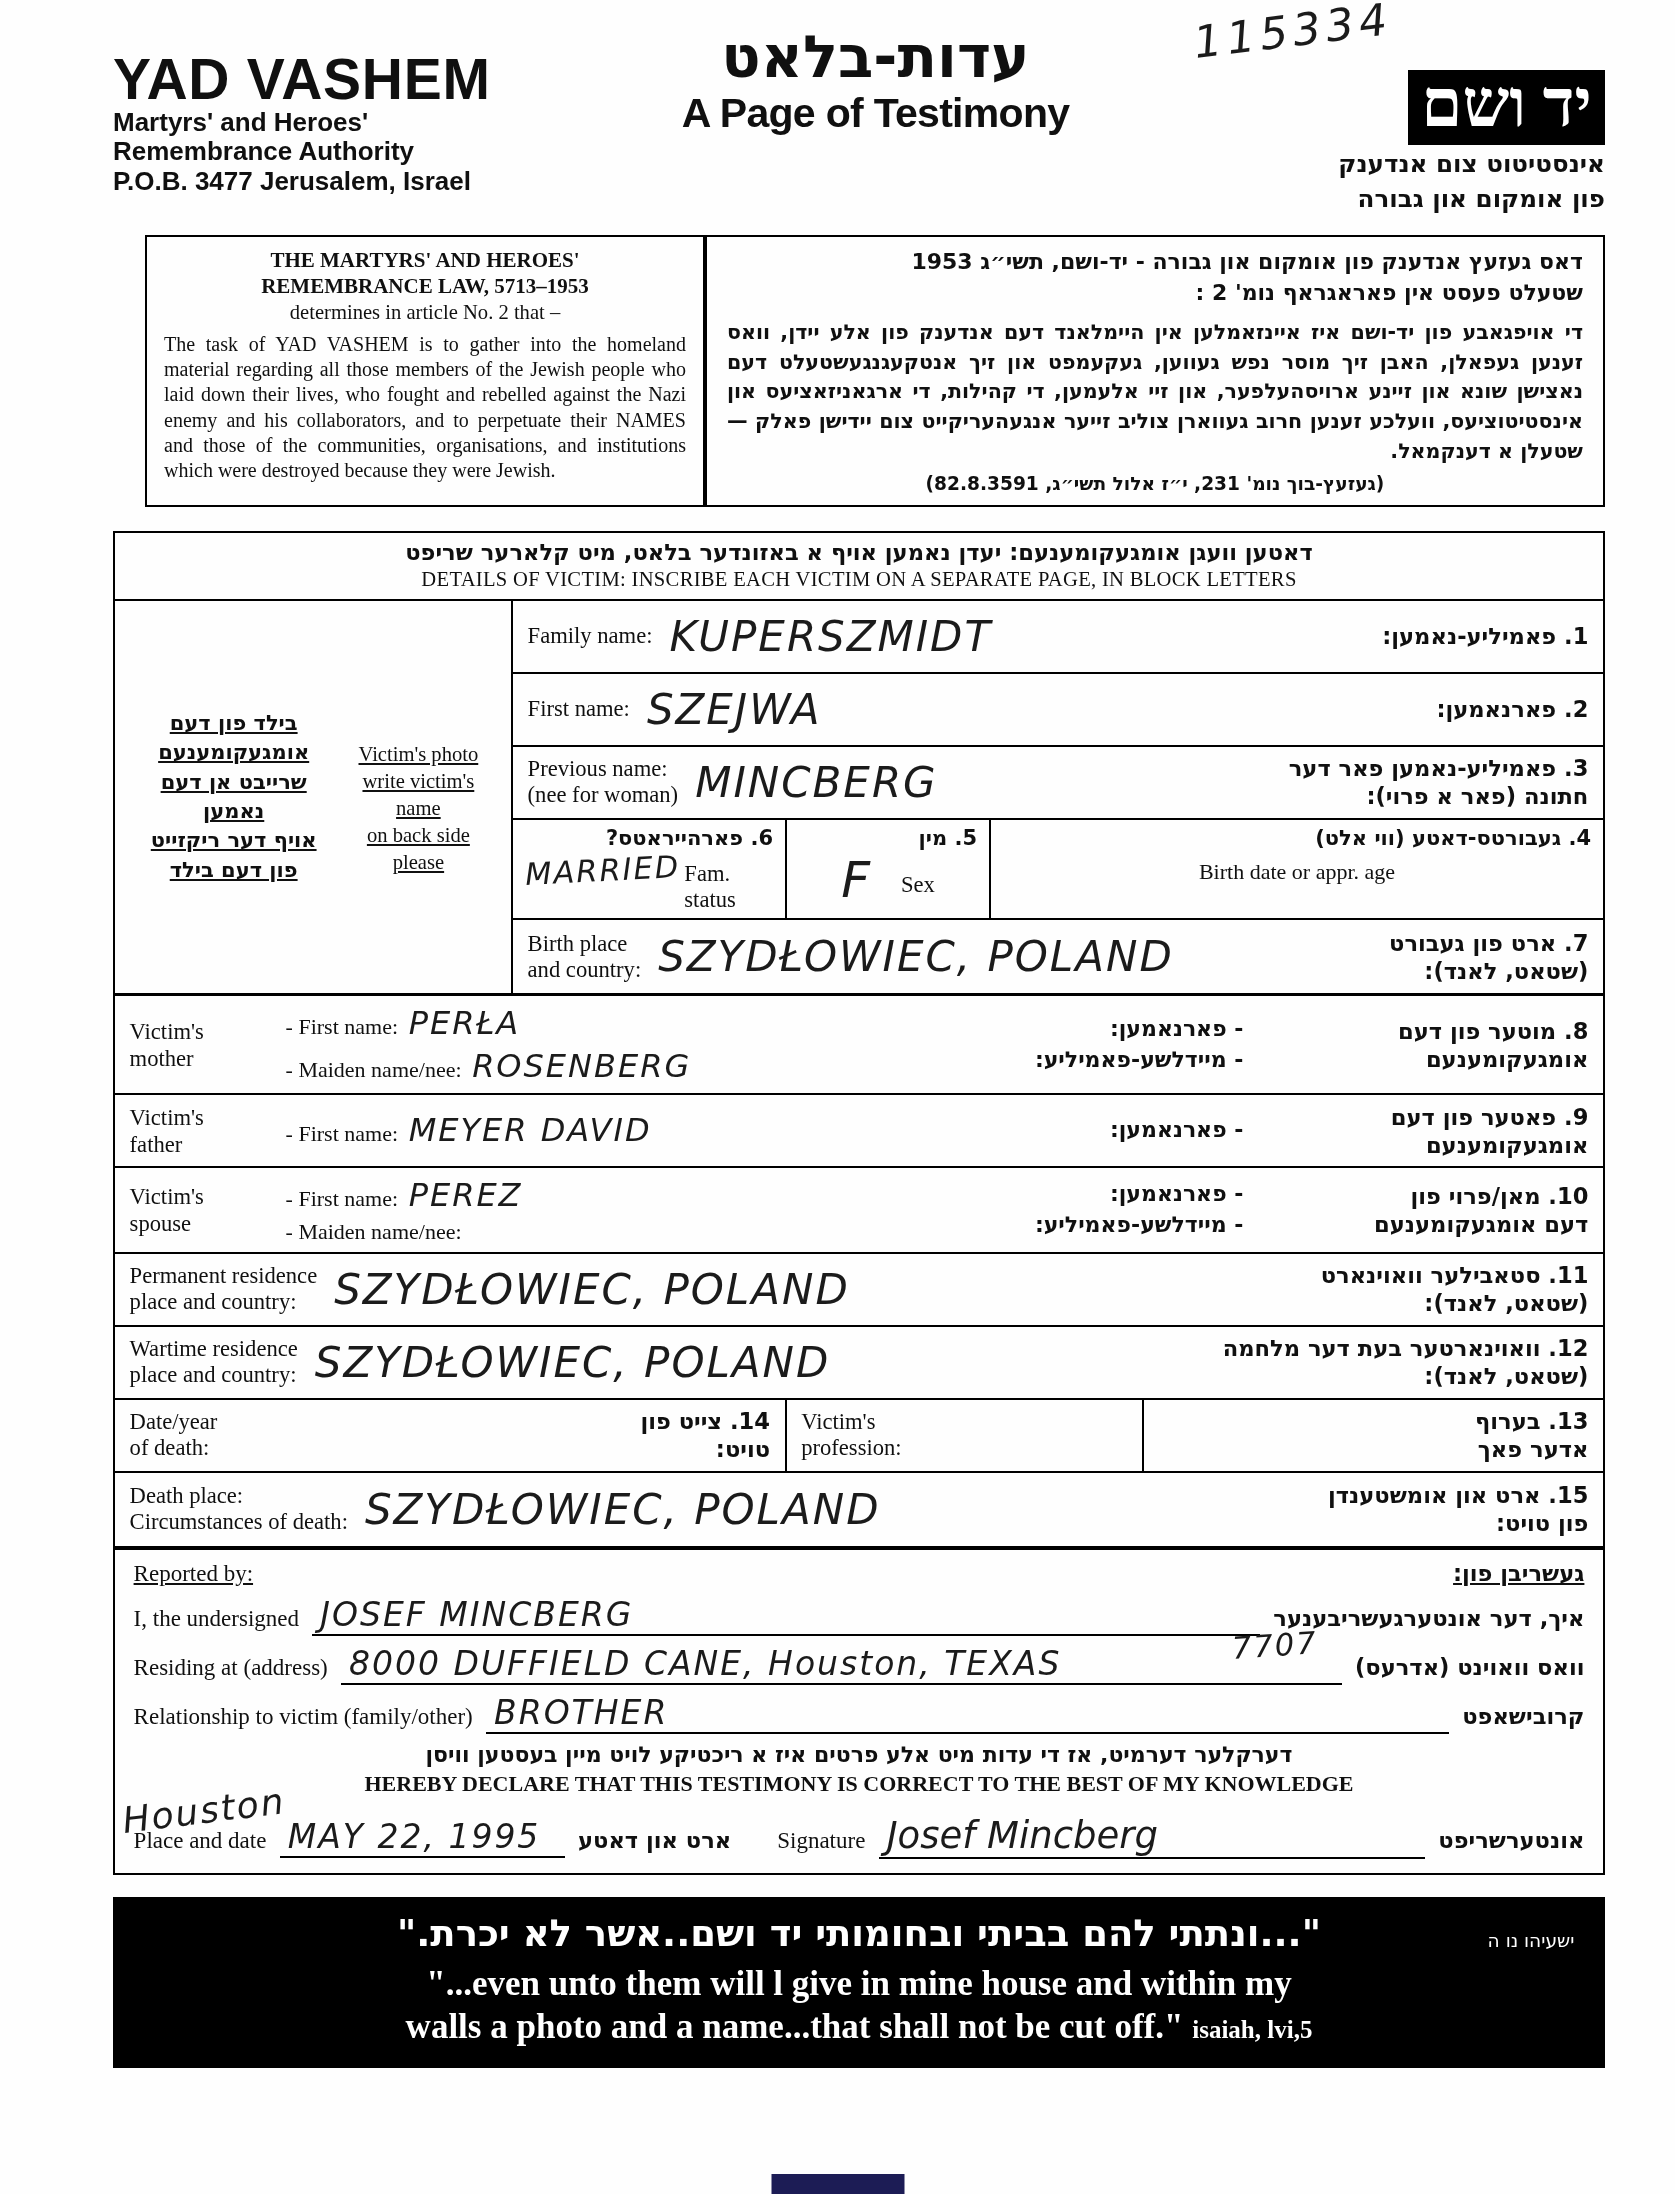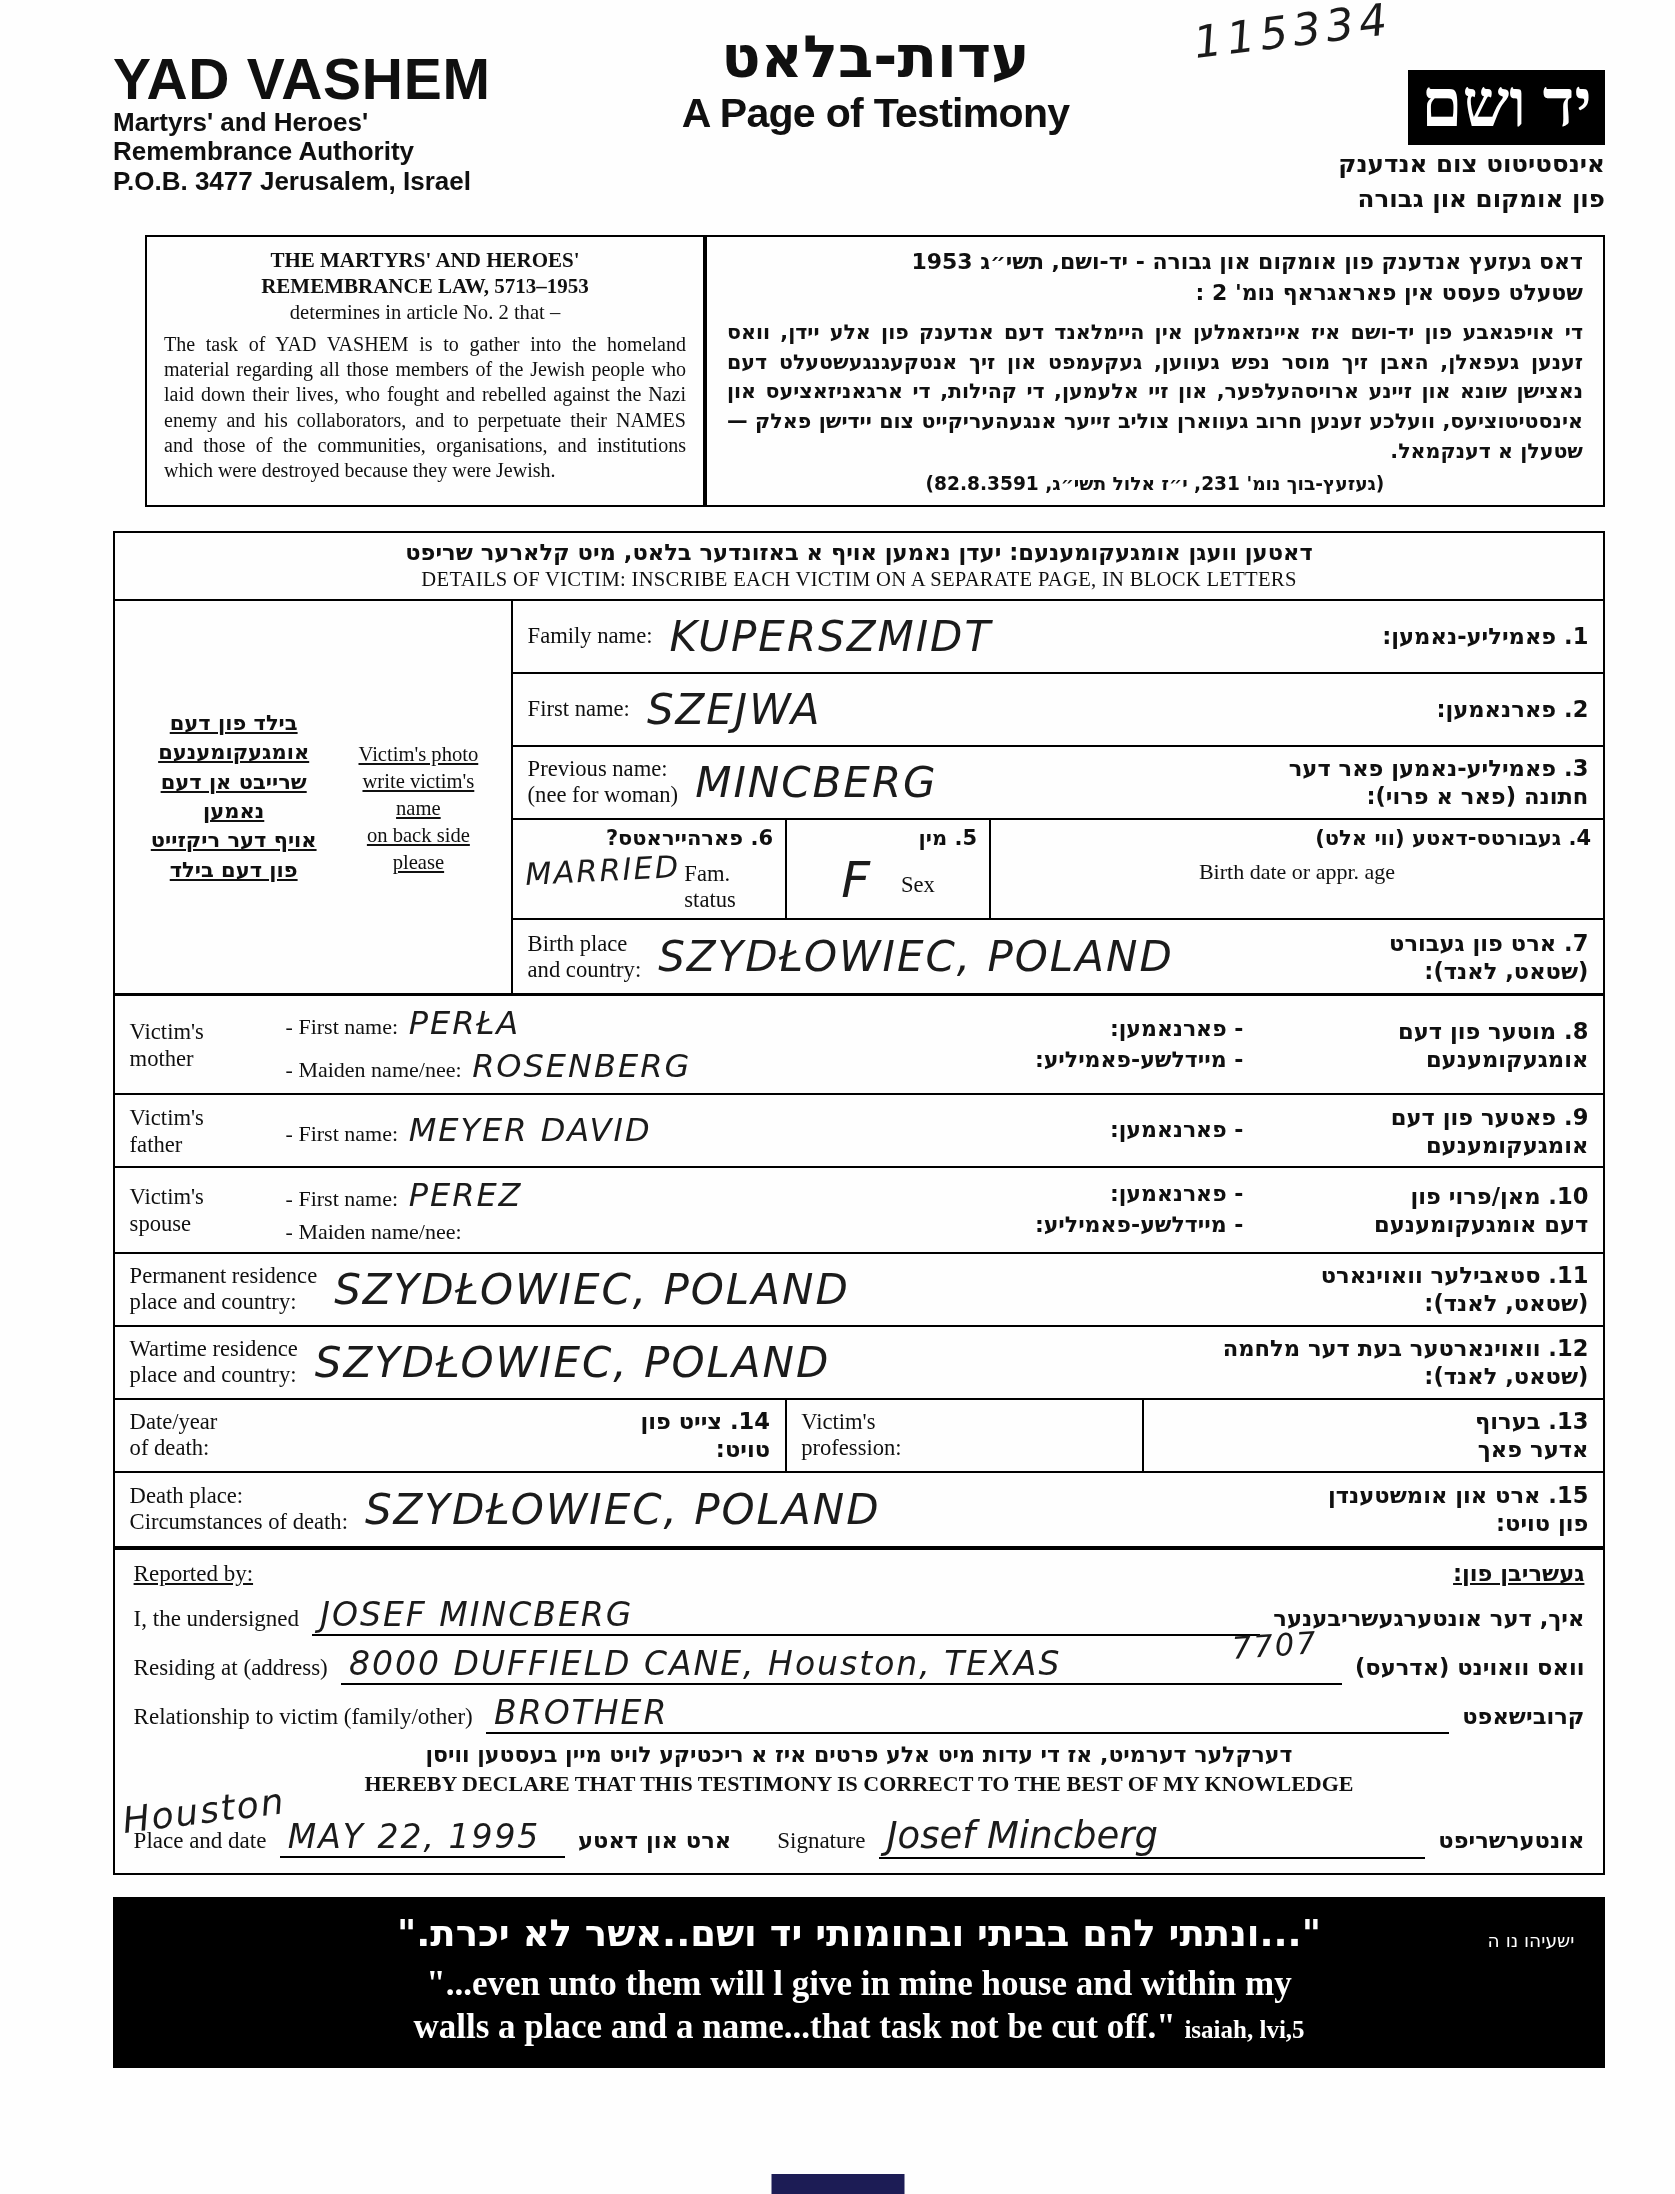--- a/index.html
+++ b/index.html
@@ -431,21 +431,21 @@
     </div>
 
     <div class="quote-band">
       <div class="q-he">
         <span>"...ונתתי להם בביתי ובחומותי יד ושם..אשר לא יכרת."</span>
         <span class="q-src-he">ישעיהו נו ה</span>
       </div>
       <div class="q-en">
         <div>"...even unto them will l give in mine house and within my</div>
         <div>
-          <span>walls a place and a name...that task not be cut off."</span>
+          <span>walls a photo and a name...that shall not be cut off."</span>
           <span class="q-src-en">isaiah, lvi,5</span>
         </div>
       </div>
     </div>
 
   </div>
 
   <div class="scan-artifact"></div>
 </div>
 

